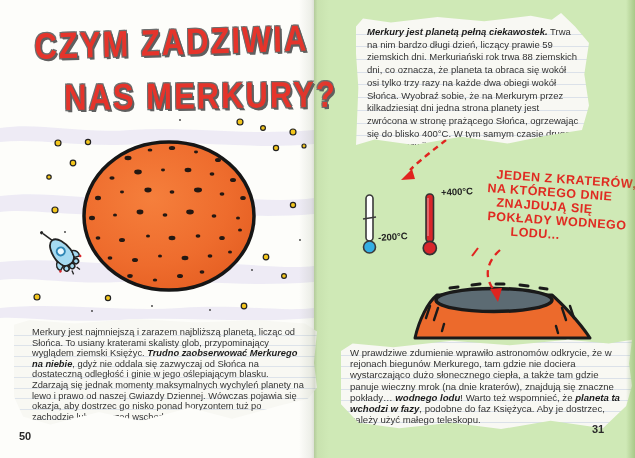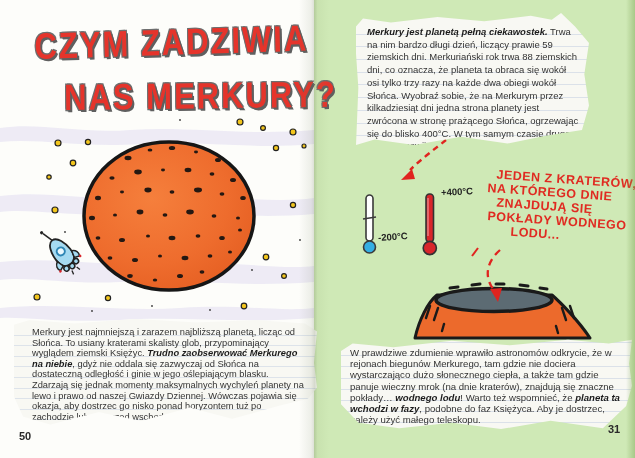--- a/index.html
+++ b/index.html
@@ -79,21 +79,21 @@
 
   .thermo-label {
     position:absolute; z-index:2; font-size:9.5px; font-weight:bold;
     color:#222; white-space:nowrap;
   }
   #cold-label { left:378px; top:231px; transform:rotate(-4deg); }
   #hot-label  { left:441px; top:186px; transform:rotate(-3deg); }
 
   .pagenum { position:absolute; z-index:4; font-size:11px; font-weight:bold; color:#2a2a2a; }
   #p30 { left:19px;  top:430px; }
-  #p31 { left:608px; top:423px; }
+  #p31 { left:592px; top:423px; }
 
   .gutter {
     position:absolute; left:299px; top:0; width:30px; height:458px; z-index:6;
     background:linear-gradient(to right, rgba(0,0,0,0) 0%,
       rgba(95,110,75,0.10) 40%, rgba(95,110,75,0.22) 52%,
       rgba(140,160,110,0.10) 62%, rgba(0,0,0,0) 100%);
     pointer-events:none;
   }
   .right-edge {
     position:absolute; right:0; top:0; width:9px; height:458px; z-index:6;

